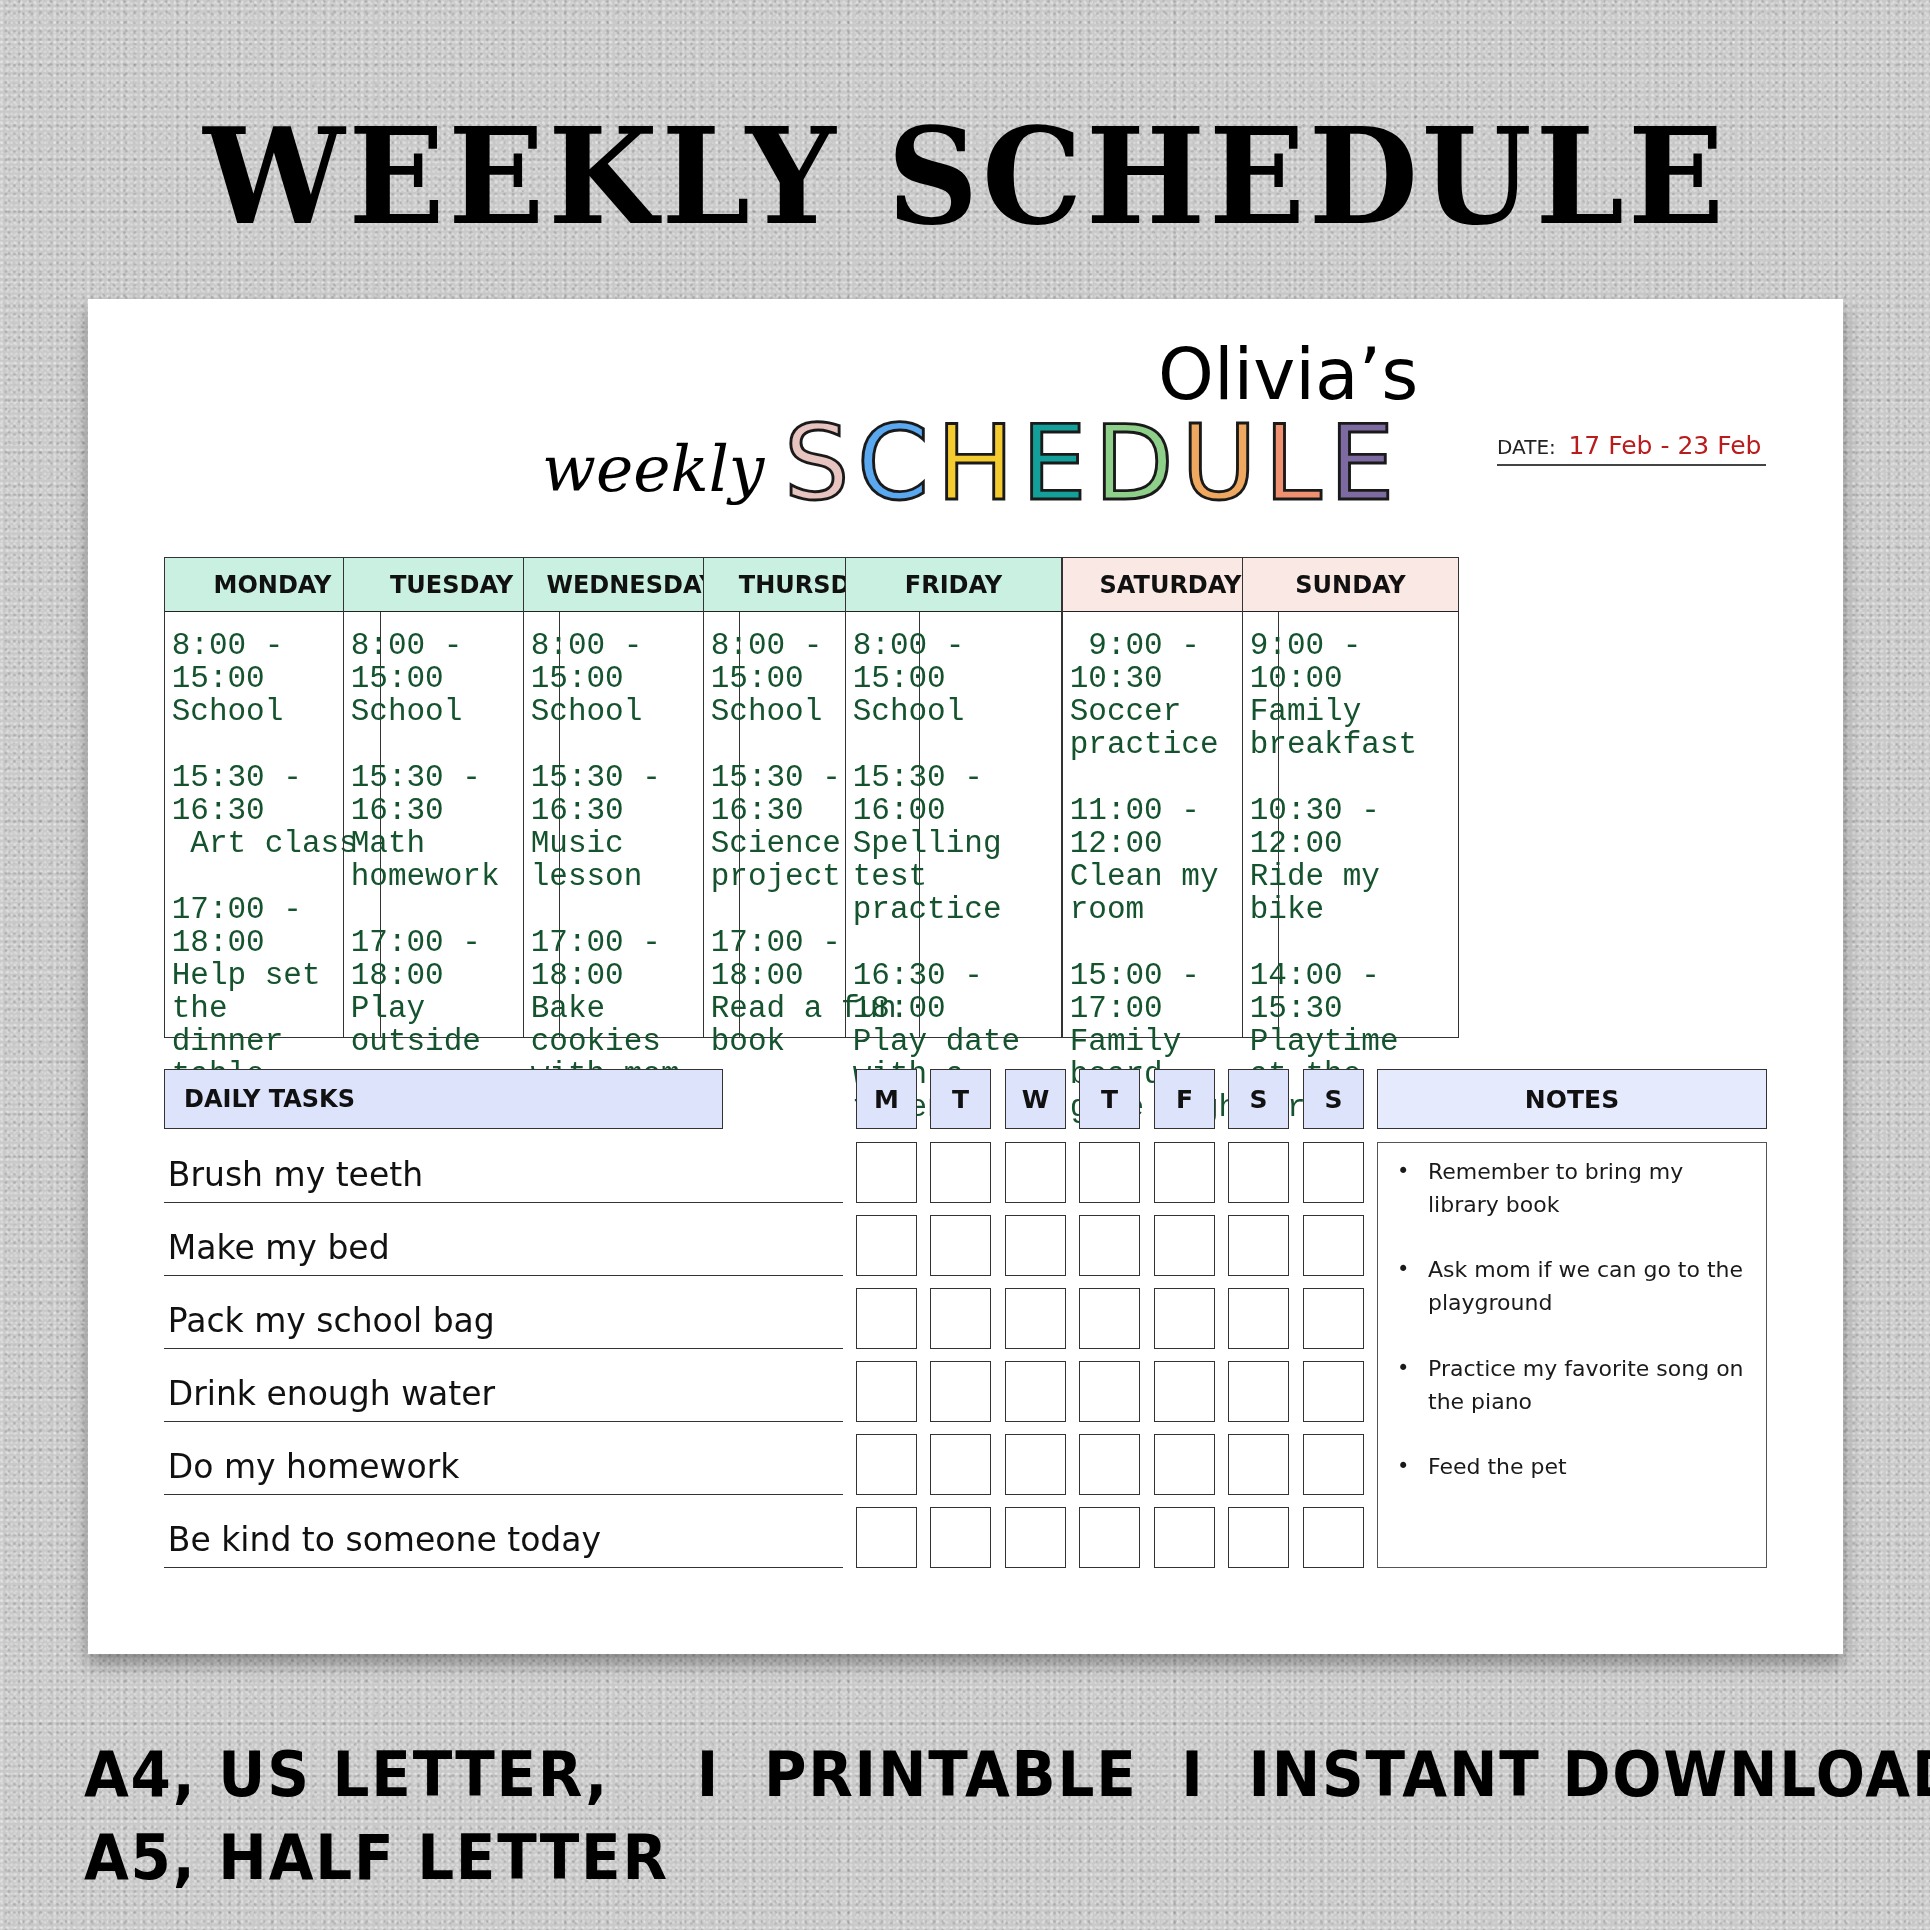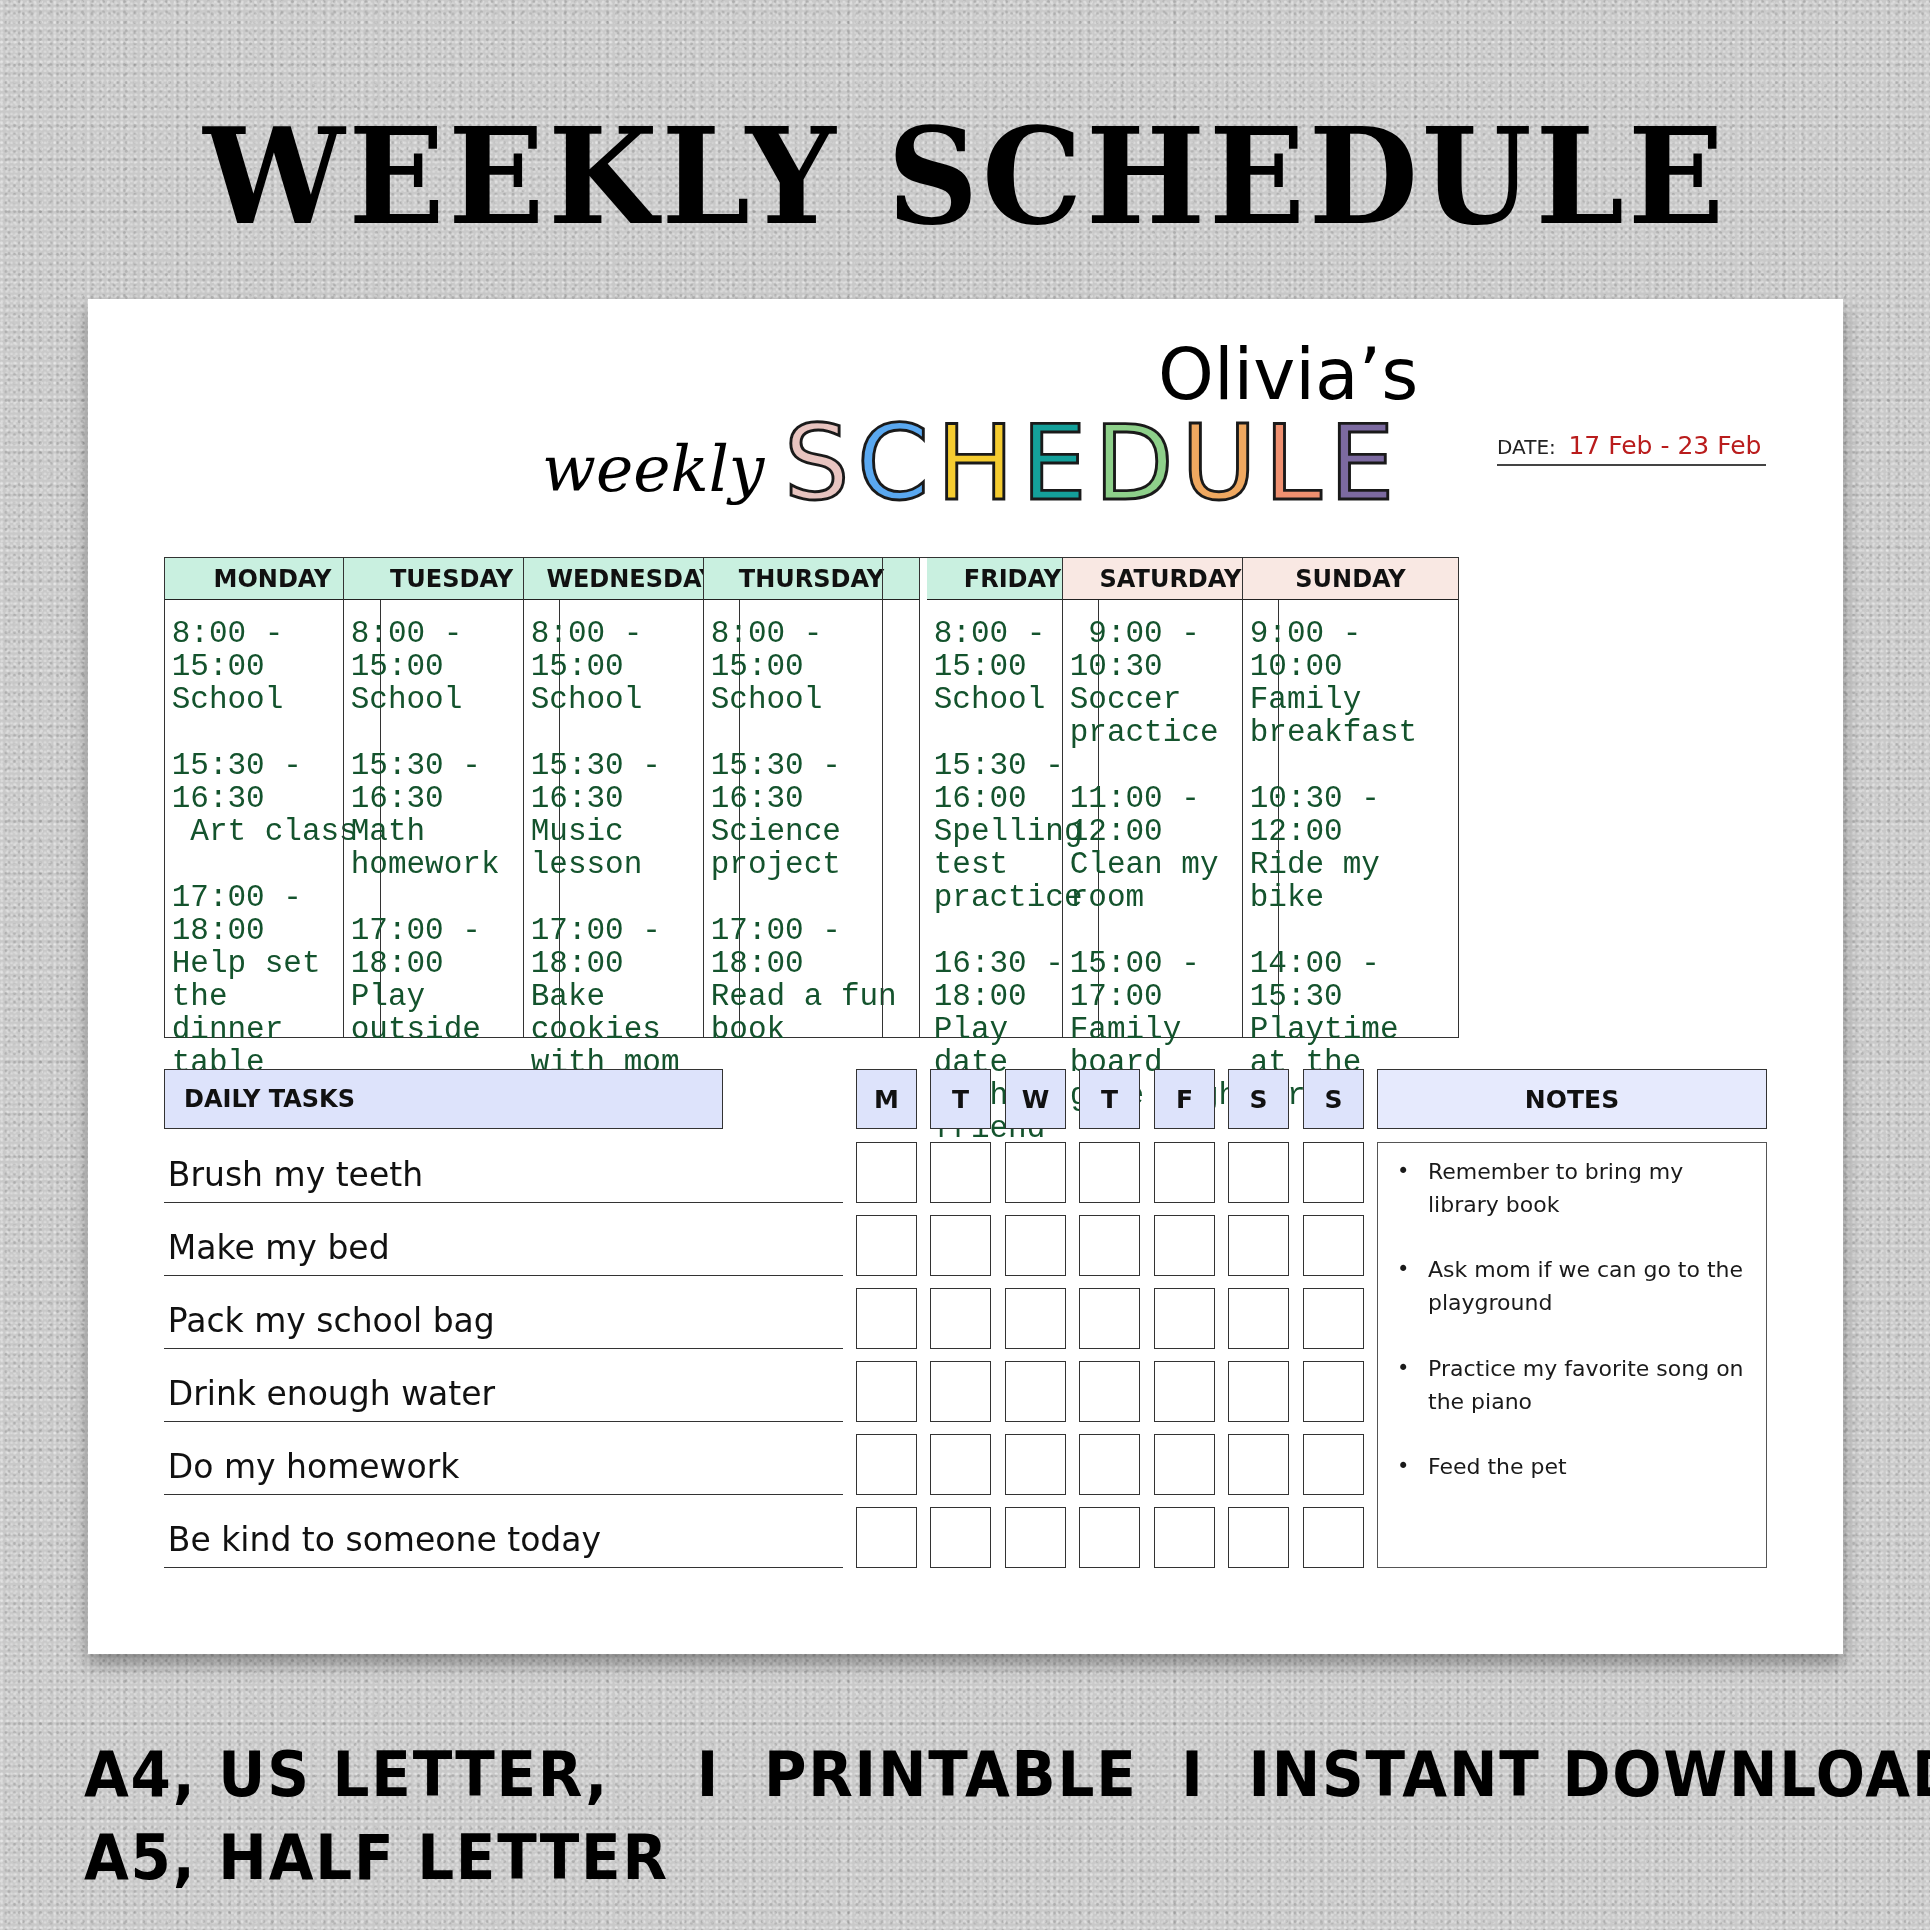--- a/index.html
+++ b/index.html
@@ -48,21 +48,21 @@
     font-family: "DejaVu Sans", sans-serif;
   }
   .date .label { font-size: 20px; color: #222; margin-right: 7.6px; }
   .date .value { font-size: 25px; color: #b91c1c; }
 
   .day {
     position: absolute; top: 258px; width: 217px; height: 481px;
     border: 1.9px solid #333;
   }
   .day-head {
-    height: 42px; border-bottom: 1.9px solid #222;
+    height: 54px; border-bottom: 1.9px solid #222;
     display: flex; align-items: center; justify-content: center;
     font-family: "DejaVu Sans", sans-serif; font-weight: bold; font-size: 24px; color: #111;
   }
   .day-body { padding: 17px 5.7px 0 6.7px; font-family: Liberation Mono, monospace; font-size: 31px; line-height: 33px; color: #14532d; }
   .event { margin-bottom: 33px; white-space: pre-wrap; }
 
   .tasks-head {
     left: 76px; top: 770px; width: 559px; height: 60px;
     background: #dde3fb; border: 1.9px solid #333;
     display: flex; align-items: center; padding-left: 19px;
@@ -161,21 +161,21 @@
         <div class="day-body">
           <div class="event">8:00 - 15:00
 School</div>
           <div class="event">15:30 - 16:30
 Science project</div>
           <div class="event">17:00 - 18:00
 Read a fun
 book</div>
         </div>
       </div>
-      <div class="day" style="left: 794px; padding-left: 44px;">
+      <div class="day" style="left: 757px;">
         <div class="day-head" style="background: rgb(201, 240, 224);">FRIDAY</div>
         <div class="day-body">
           <div class="event">8:00 - 15:00
 School</div>
           <div class="event">15:30 - 16:00
 Spelling test
 practice</div>
           <div class="event">16:30 - 18:00
 Play date with a
 friend</div>

